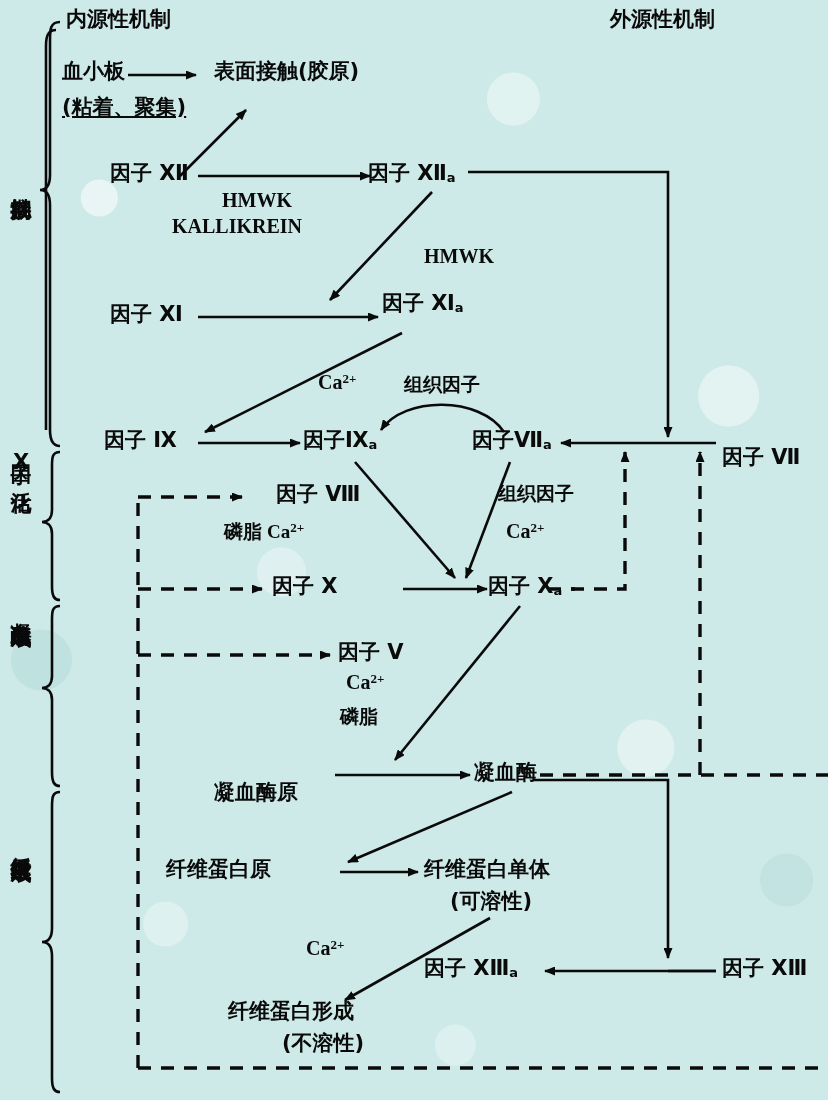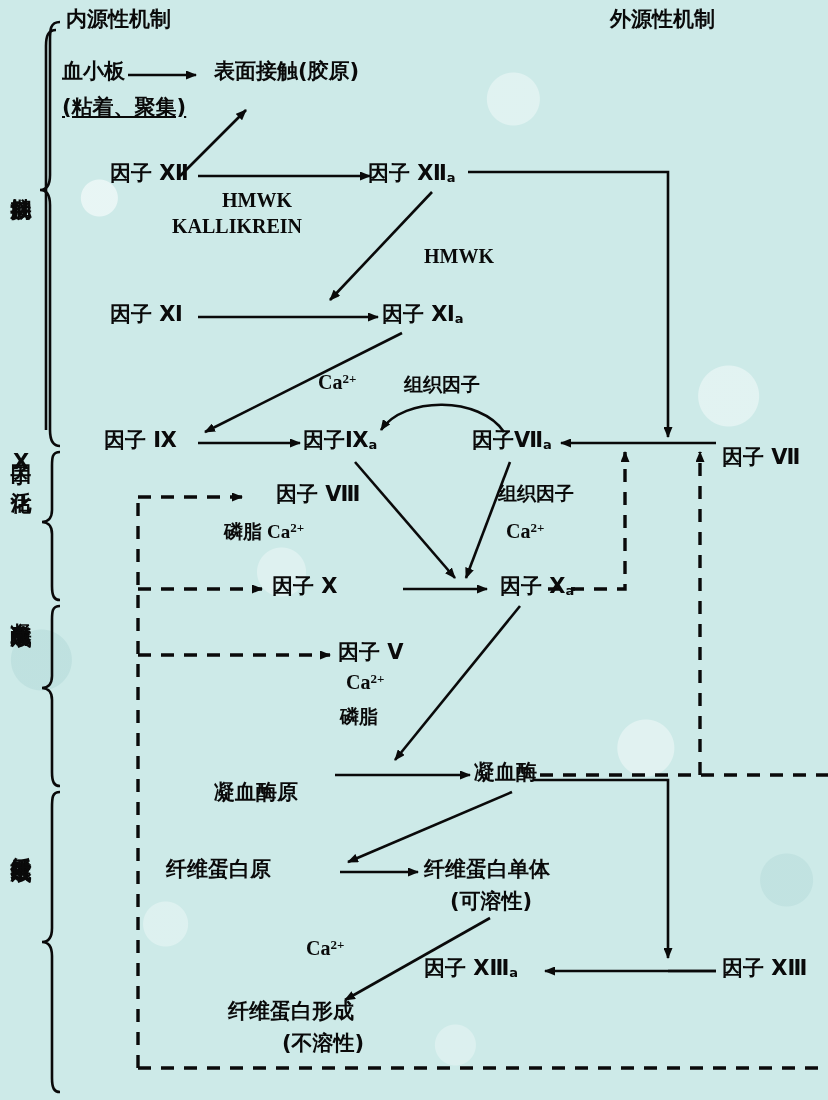--- a/index.html
+++ b/index.html
@@ -161,39 +161,39 @@
   <div class="lbl cn f-node" style="left:214px;top:60px;">表面接触(胶原)</div>
 
   <div class="lbl cn f-node" style="left:110px;top:162px;">因子 Ⅻ</div>
   <div class="lbl cn f-node" style="left:368px;top:162px;"><span>因子 Ⅻ</span><span class="sub">a</span></div>
 
   <div class="lbl lat f-lat" style="left:222px;top:190px;">HMWK</div>
   <div class="lbl lat f-lat" style="left:172px;top:216px;">KALLIKREIN</div>
   <div class="lbl lat f-lat" style="left:424px;top:246px;">HMWK</div>
 
   <div class="lbl cn f-node" style="left:110px;top:303px;">因子 Ⅺ</div>
-  <div class="lbl cn f-node" style="left:382px;top:303px;"><span>因子 Ⅺ</span><span class="sub">a</span></div>
+  <div class="lbl cn f-node" style="left:382px;top:292px;"><span>因子 Ⅺ</span><span class="sub">a</span></div>
 
   <div class="lbl lat f-lat" style="left:318px;top:372px;"><span>Ca</span><span class="sup">2+</span></div>
 
   <div class="lbl cn f-small" style="left:404px;top:374px;">组织因子</div>
 
   <div class="lbl cn f-node" style="left:104px;top:429px;">因子 Ⅸ</div>
   <div class="lbl cn f-node" style="left:303px;top:429px;"><span>因子Ⅸ</span><span class="sub">a</span></div>
   <div class="lbl cn f-node" style="left:472px;top:429px;"><span>因子Ⅶ</span><span class="sub">a</span></div>
   <div class="lbl cn f-node" style="left:722px;top:446px;">因子 Ⅶ</div>
 
   <div class="lbl cn f-node" style="left:256px;top:483px;margin-left:20px;">因子 Ⅷ</div>
   <div class="lbl cn f-small" style="left:224px;top:521px;"><span>磷脂</span><span class="lat" style="margin-left:5px;">Ca</span><span class="sup lat">2+</span></div>
 
   <div class="lbl cn f-small" style="left:498px;top:483px;">组织因子</div>
   <div class="lbl lat f-lat" style="left:506px;top:521px;"><span>Ca</span><span class="sup">2+</span></div>
 
   <div class="lbl cn f-node" style="left:272px;top:575px;">因子 X</div>
-  <div class="lbl cn f-node" style="left:488px;top:575px;margin-left:12px;"><span>因子 X</span><span class="sub">a</span></div>
+  <div class="lbl cn f-node" style="left:488px;top:575px;"><span>因子 X</span><span class="sub">a</span></div>
 
   <div class="lbl cn f-node" style="left:338px;top:641px;">因子 Ⅴ</div>
   <div class="lbl lat f-lat" style="left:346px;top:672px;"><span>Ca</span><span class="sup">2+</span></div>
   <div class="lbl cn f-small" style="left:340px;top:706px;">磷脂</div>
 
   <div class="lbl cn f-node" style="left:214px;top:761px;margin-top:20px;">凝血酶原</div>
   <div class="lbl cn f-node" style="left:474px;top:761px;">凝血酶</div>
 
   <div class="lbl cn f-node" style="left:166px;top:858px;">纤维蛋白原</div>
   <div class="lbl cn f-node" style="left:424px;top:858px;">纤维蛋白单体</div>

